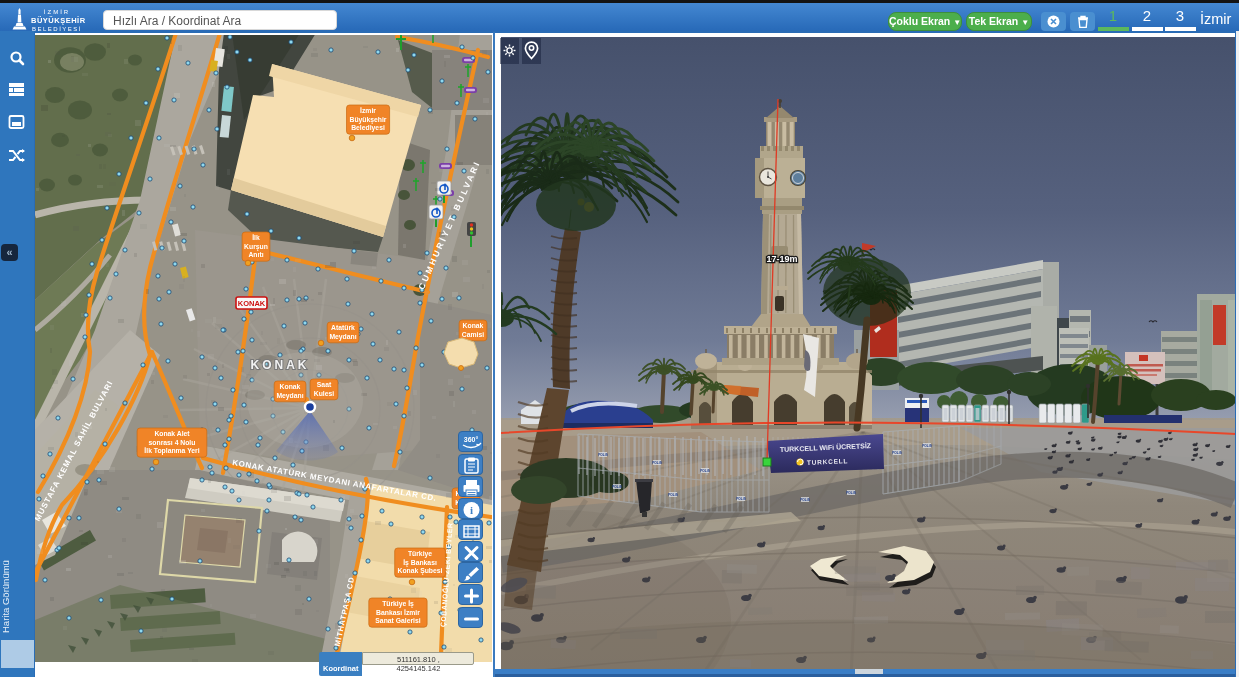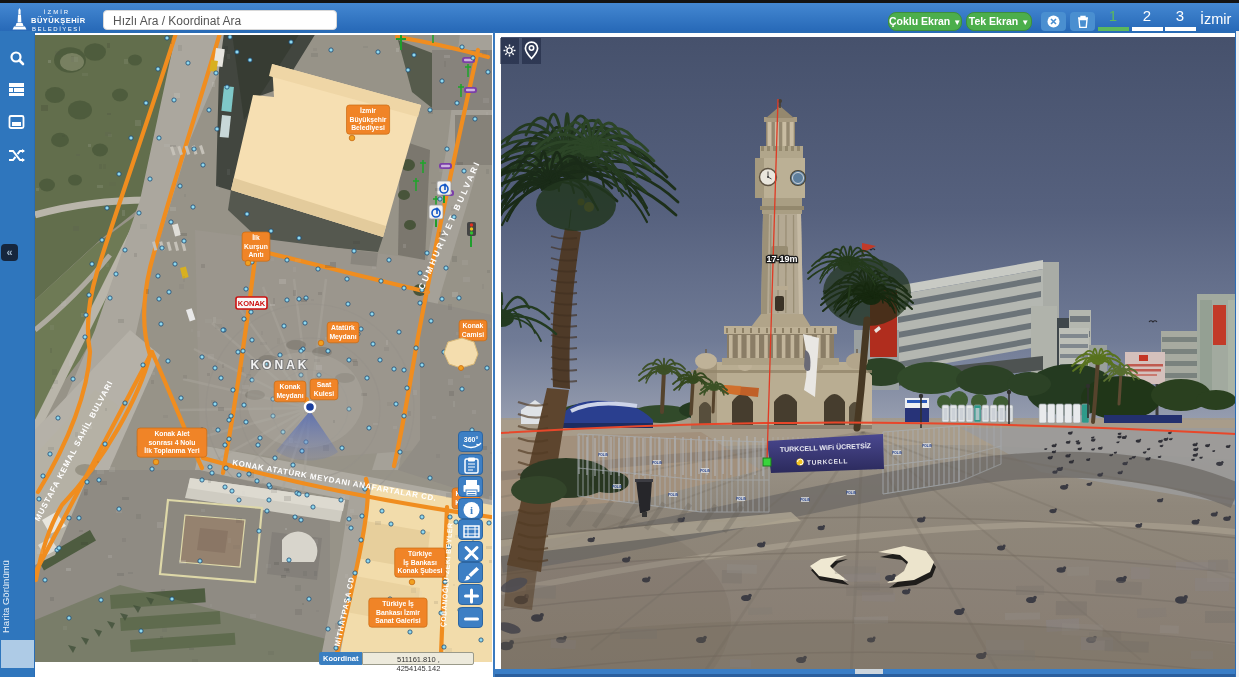--- a/index.html
+++ b/index.html
@@ -20,21 +20,21 @@
 #sidebar{position:absolute;left:0;top:31px;width:34px;height:646px;background:#2f76bd}
 .sic{position:absolute;left:8px}
 #collapse{position:absolute;left:1px;top:213px;width:17px;height:17px;background:#16263d;border-radius:4px;color:#9fb6cc;font-size:11px;text-align:center;line-height:16px;font-weight:bold}
 #vtext{position:absolute;left:0px;top:524px;width:34px;height:84px;color:#e8f0f8;font-size:9.5px;writing-mode:vertical-rl;transform:rotate(180deg);text-align:center}
 #sidelight{position:absolute;left:1px;top:609px;width:33px;height:28px;background:#aecbe6}
 #mappane{position:absolute;left:34px;top:31px;width:460px;height:646px;background:#fff;border-top:2px solid #2a6cb5;border-left:1px solid #2a6cb5;border-right:1px solid #3a7abf}
 #mapwrap{position:absolute;left:0px;top:2px;width:457px;height:627px;overflow:hidden}
 #map{position:absolute;left:0;top:0}
 .tbtn{position:absolute;left:423px;width:25px;height:21px;background:#3d7fc4;border:1px solid #2d66a2;border-radius:4px}
 #coord{position:absolute;left:284px;top:619px;height:13px;display:flex;font-size:7.5px}
-#coord .k{background:#3a7fc1;color:#fff;padding:2px 4px;border-radius:2px 0 0 2px;font-weight:bold}
+#coord .k{background:#3a7fc1;color:#fff;padding:12px 4px;border-radius:2px 0 0 2px;font-weight:bold}
 #coord .v{background:#edeadc;color:#333;border:1px solid #9a9a8a;padding:2px 14px;border-radius:0 2px 2px 0;width:112px;text-align:center}
 #panopane{position:absolute;left:494px;top:31px;width:745px;height:646px;background:#fff;border-top:2px solid #2a6cb5;border-left:1px solid #3a7abf}
 #panowrap{position:absolute;left:6px;top:4px;width:735px;height:632px;overflow:hidden}
 .pic{position:absolute;top:5px;width:19px;height:26px;background:rgba(25,35,62,0.55);text-align:center}
 #panoscroll{position:absolute;left:0px;top:636px;width:745px;height:5px;background:#3a7ec6}
 #panoscroll .thumb{position:absolute;left:360px;top:0;width:28px;height:5px;background:#cdd6de}
 #panobot{position:absolute;left:0px;top:641px;width:745px;height:3px;background:#2a5f9e}
 #rightedge{position:absolute;left:1235px;top:31px;width:4px;height:646px;background:#f0f0f0;border-left:1px solid #2a6cb5}
 </style></head><body>
 <div id="stage">

